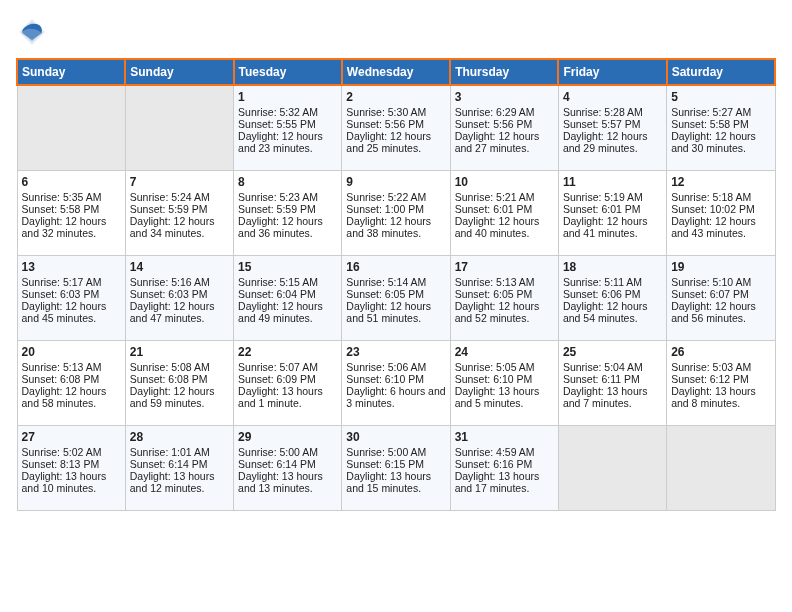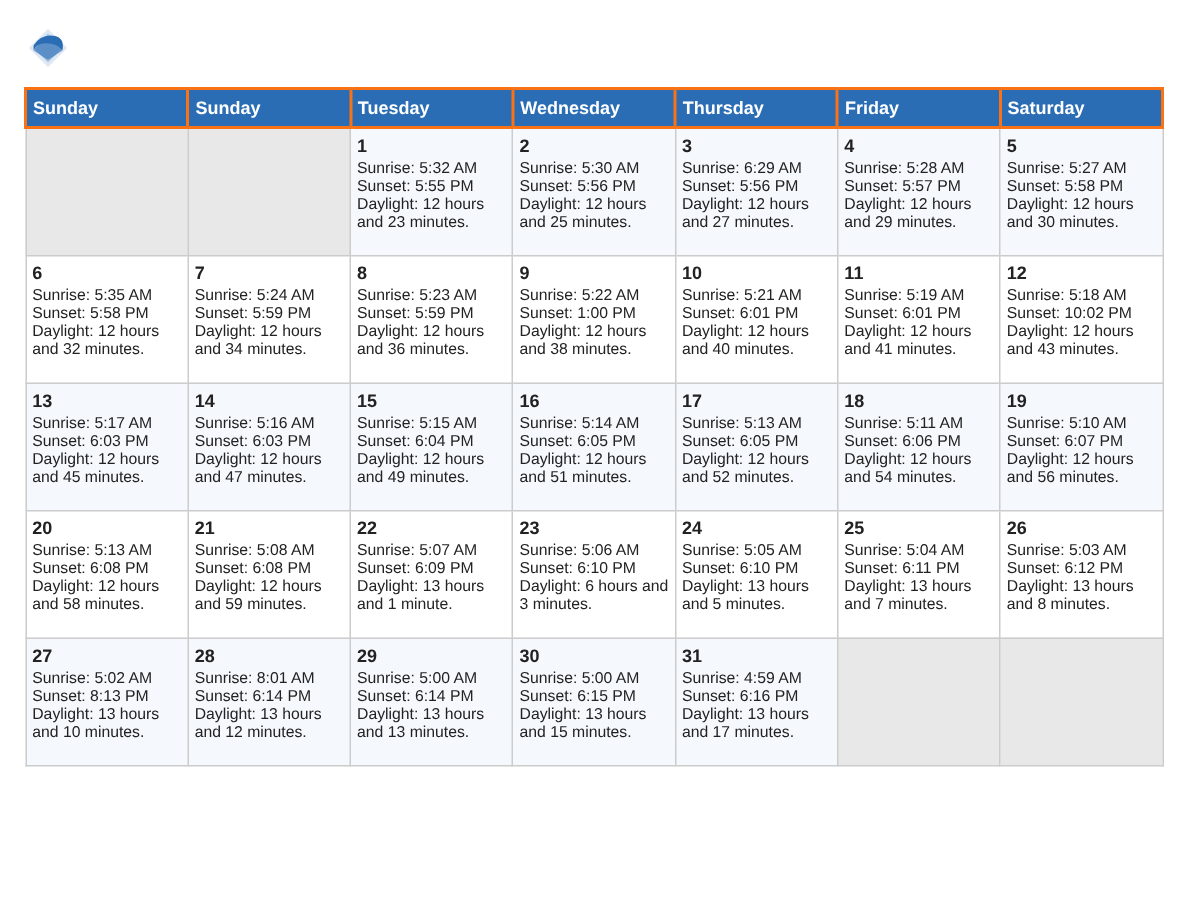--- a/index.html
+++ b/index.html
@@ -285,21 +285,21 @@
       </tr>
       <tr>
         <td>
           <span class="day-num">27</span>
           <div>Sunrise: 5:02 AM</div>
           <div>Sunset: 8:13 PM</div>
           <div>Daylight: 13 hours and 10 minutes.</div>
         </td>
         <td>
           <span class="day-num">28</span>
-          <div>Sunrise: 8:01 AM</div>
+          <div>Sunrise: 1:01 AM</div>
           <div>Sunset: 6:14 PM</div>
           <div>Daylight: 13 hours and 12 minutes.</div>
         </td>
         <td>
           <span class="day-num">29</span>
           <div>Sunrise: 5:00 AM</div>
           <div>Sunset: 6:14 PM</div>
           <div>Daylight: 13 hours and 13 minutes.</div>
         </td>
         <td>

